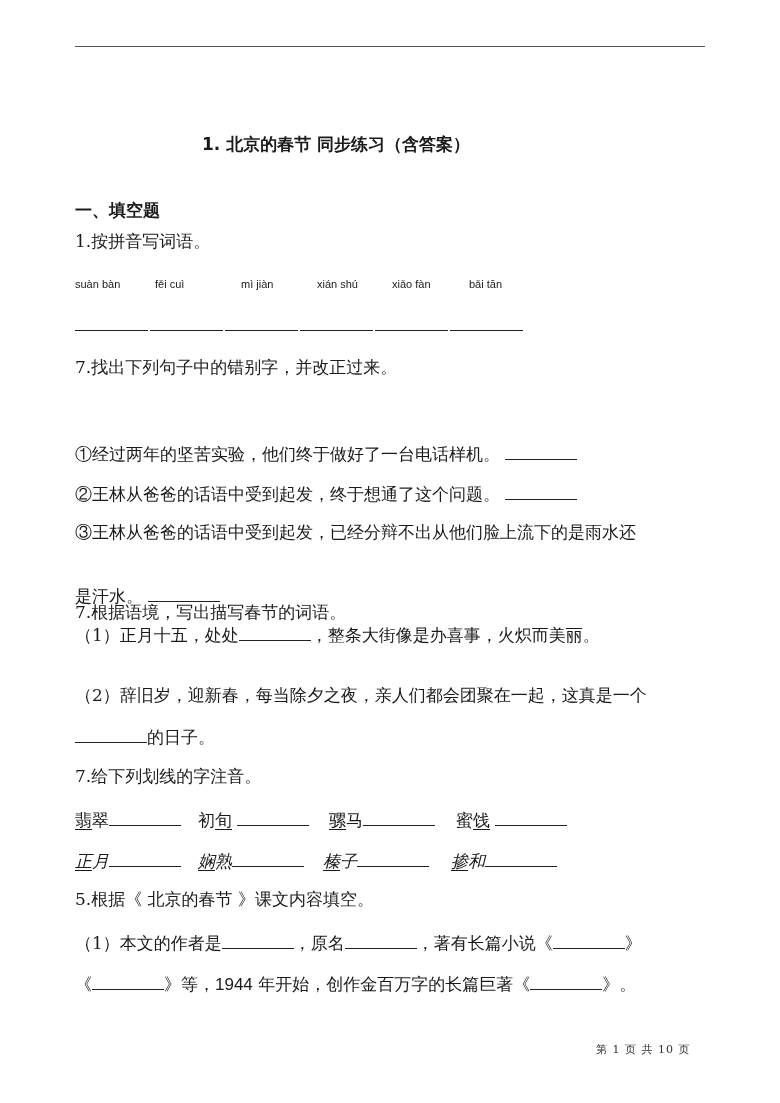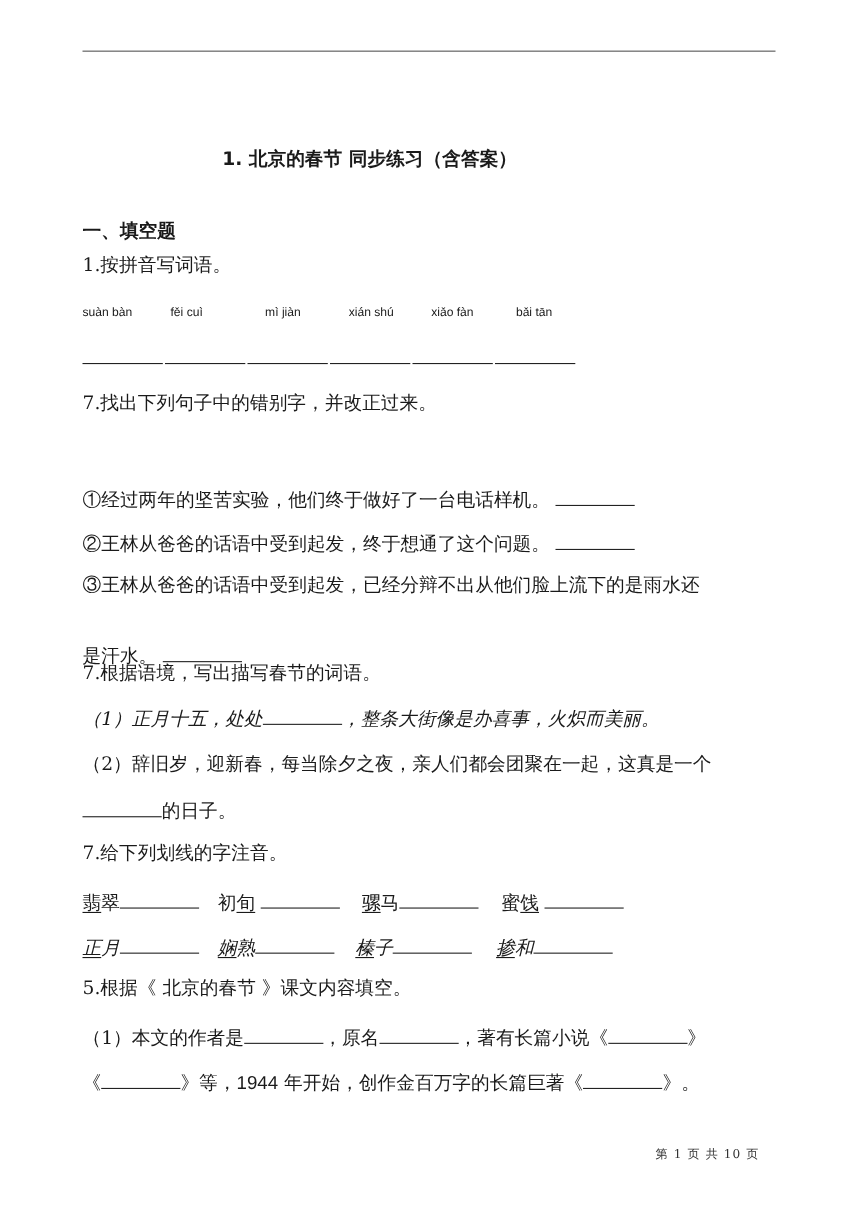--- a/index.html
+++ b/index.html
@@ -73,21 +73,21 @@
   <span>②</span><span>王林从爸爸的话语中受到起发，终于想通了这个问题。</span>&nbsp;<span class="blank"></span>
 </div>
 <div class="line" style="top:521px;">
   <span>③</span><span>王林从爸爸的话语中受到起发，已经分辩不出从他们脸上流下的是雨水还</span>
 </div>
 <div class="line" style="top:563px;margin-top:20px;">
   <span>是汗水。</span>&nbsp;<span class="blank"></span>
 </div>
 
 <div class="line" style="top:601px;">7.根据语境，写出描写春节的词语。</div>
-<div class="line" style="top:640px;font-style:italic;">
+<div class="line" style="top:622px;">
   <span>（1）</span><span>正月十五，处处</span><span class="blank"></span><span>，整条大街像是办喜事，火炽而美丽。</span>
 </div>
 <div class="line" style="top:684px;">
   <span>（2）</span><span>辞旧岁，迎新春，每当除夕之夜，亲人们都会团聚在一起，这真是一个</span>
 </div>
 <div class="line" style="top:724px;">
   <span class="blank"></span><span>的日子。</span>
 </div>
 
 <div class="line" style="top:765px;">7.给下列划线的字注音。</div>

